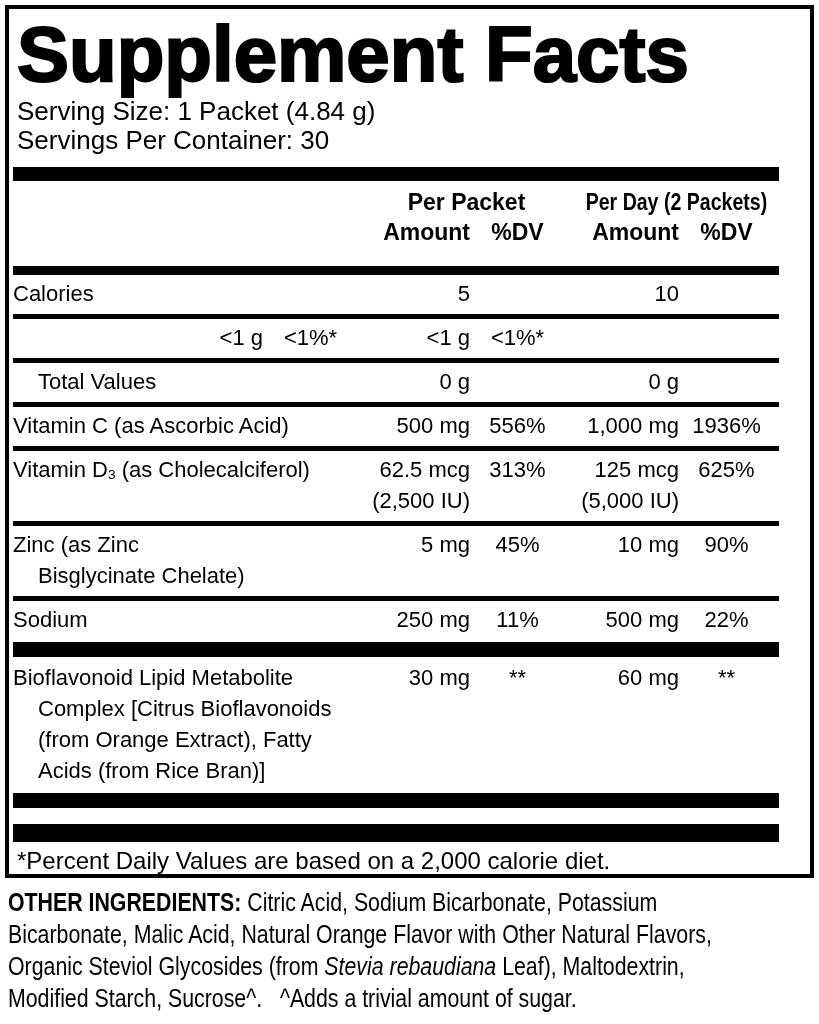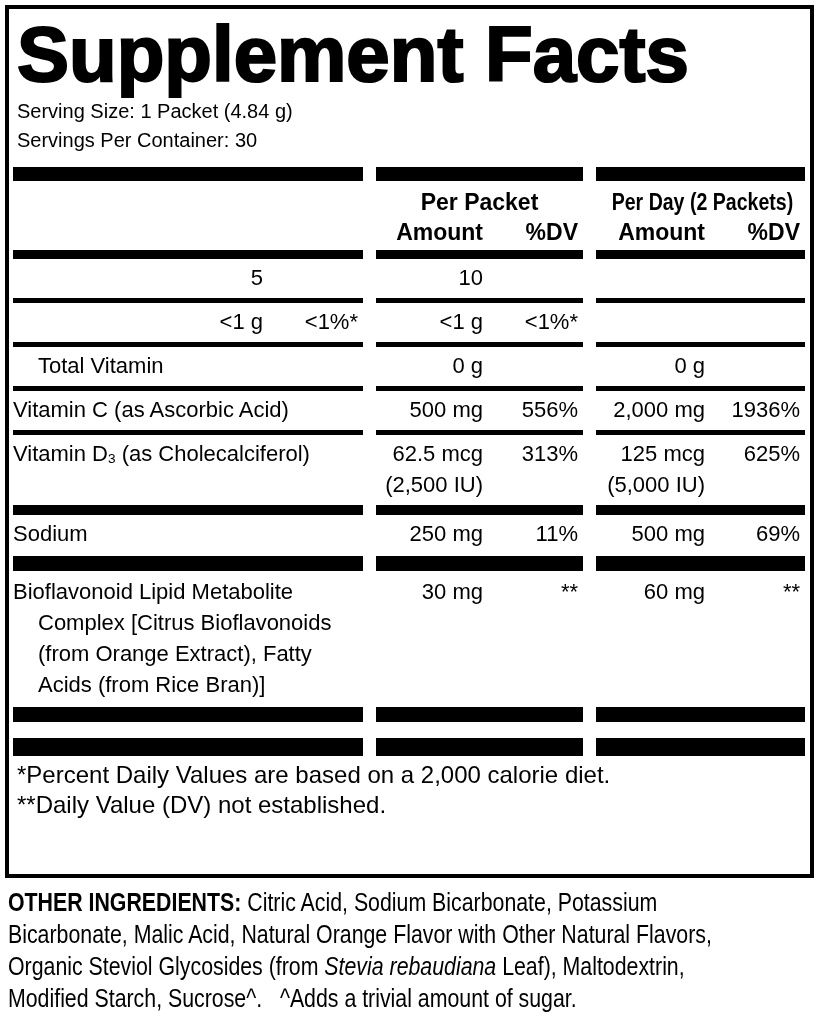--- a/index.html
+++ b/index.html
@@ -14,42 +14,41 @@
     border: 4px solid var(--ink, #000);
     padding: 0 4px;
     height: 873px;
     overflow: hidden;
   }
   .title {
     font-size: 78px; line-height: 82px; font-weight: bold;
     letter-spacing: 0; -webkit-text-stroke: 2.2px var(--ink, #000);
     margin: 4px 0 2px 4px; white-space: nowrap;
   }
-  .serving { font-size: 20px; line-height: 29px; padding-left: 4px; }
+  .serving { font-size: 26px; line-height: 29px; padding-left: 4px; }
   .tbl { margin-top: 12px; }
   .trow, .sep {
     display: grid;
     grid-template-columns: 350px 207px 209px;
-    column-gap: 13px;
   }
   .sep > span { background: var(--ink, #000); display: block; }
   .h14 > span { height: 14px; }
   .h9  > span { height: 9px; }
   .h5  > span { height: 5px; }
   .h15 > span { height: 15px; margin: 2px 0; }
   .h18 > span { height: 18px; margin-top: 14px; }
   .trow { font-size: 22px; line-height: 31px; padding: 3px 0 5px; }
   .head { font-weight: bold; padding: 6px 0 0; line-height: 30px; }
-  .subhead { font-weight: bold; padding: 0 0 3px; line-height: 30px; }
+  .subhead { font-weight: bold; padding: 0 0 19px; line-height: 30px; }
   .grphead { font-size: 23px; text-align: center; white-space: nowrap; }
   .cond { transform: scaleX(.85); }
   .hd { font-size: 23px; }
   .colgrid { display: grid; grid-template-columns: 1fr 100px; align-items: start; }
   .amt { text-align: right; white-space: nowrap; }
-  .dv  { text-align: right; white-space: nowrap; padding-right: 5px; }
+  .dv  { text-align: center; white-space: nowrap; padding-right: 5px; }
   .lbl { padding-left: 25px; text-indent: -25px; white-space: nowrap; }
   .indent { text-indent: 0; }
   .sub { font-size: .62em; vertical-align: -0.12em; }
   .footnotes { margin-top: 4px; font-size: 24px; line-height: 30px; padding-left: 4px; }
   .oi {
     margin: 8px 0 0 8px;
     width: 979px;
     transform: scaleX(.82); transform-origin: 0 0;
     font-size: 26px; line-height: 32px;
   }
@@ -85,20 +84,21 @@
           <span class="amt hd">Amount</span>
           <span class="dv hd">%DV</span>
         </div>
       </div>
       <div class="sep h9">
         <span class="seg"></span>
         <span class="seg"></span>
         <span class="seg"></span>
       </div>
       <div class="trow">
+        <div class="lbl">Calories</div>
         <div class="colgrid">
           <span class="amt">5</span>
           <span class="dv"></span>
         </div>
         <div class="colgrid">
           <span class="amt">10</span>
           <span class="dv"></span>
         </div>
       </div>
       <div class="sep h5">
@@ -115,21 +115,21 @@
           <span class="amt">&lt;1 g</span>
           <span class="dv">&lt;1%*</span>
         </div>
       </div>
       <div class="sep h5">
         <span class="seg"></span>
         <span class="seg"></span>
         <span class="seg"></span>
       </div>
       <div class="trow">
-        <div class="lbl indent">Total Vitamin</div>
+        <div class="lbl indent">Total Values</div>
         <div class="colgrid">
           <span class="amt">0 g</span>
           <span class="dv"></span>
         </div>
         <div class="colgrid">
           <span class="amt">0 g</span>
           <span class="dv"></span>
         </div>
       </div>
       <div class="sep h5">
@@ -137,21 +137,21 @@
         <span class="seg"></span>
         <span class="seg"></span>
       </div>
       <div class="trow">
         <div class="lbl">Vitamin C (as Ascorbic Acid)</div>
         <div class="colgrid">
           <span class="amt">500 mg</span>
           <span class="dv">556%</span>
         </div>
         <div class="colgrid">
-          <span class="amt">2,000 mg</span>
+          <span class="amt">1,000 mg</span>
           <span class="dv">1936%</span>
         </div>
       </div>
       <div class="sep h5">
         <span class="seg"></span>
         <span class="seg"></span>
         <span class="seg"></span>
       </div>
       <div class="trow">
         <div class="lbl">Vitamin D<span class="sub">3</span> (as Cholecalciferol)</div>
@@ -162,34 +162,45 @@
         <div class="colgrid">
           <span class="amt">125 mcg<br>(5,000 IU)</span>
           <span class="dv">625%</span>
         </div>
       </div>
       <div class="sep h5">
         <span class="seg"></span>
         <span class="seg"></span>
         <span class="seg"></span>
       </div>
+      <div class="trow">
+        <div class="lbl">Zinc (as Zinc<br>Bisglycinate Chelate)</div>
+        <div class="colgrid">
+          <span class="amt">5 mg</span>
+          <span class="dv">45%</span>
+        </div>
+        <div class="colgrid">
+          <span class="amt">10 mg</span>
+          <span class="dv">90%</span>
+        </div>
+      </div>
       <div class="sep h5">
         <span class="seg"></span>
         <span class="seg"></span>
         <span class="seg"></span>
       </div>
       <div class="trow">
         <div class="lbl">Sodium</div>
         <div class="colgrid">
           <span class="amt">250 mg</span>
           <span class="dv">11%</span>
         </div>
         <div class="colgrid">
           <span class="amt">500 mg</span>
-          <span class="dv">69%</span>
+          <span class="dv">22%</span>
         </div>
       </div>
       <div class="sep h15">
         <span class="seg"></span>
         <span class="seg"></span>
         <span class="seg"></span>
       </div>
       <div class="trow">
         <div class="lbl">Bioflavonoid Lipid Metabolite<br>Complex [Citrus Bioflavonoids<br>(from Orange Extract), Fatty<br>Acids (from Rice Bran)]</div>
         <div class="colgrid">

